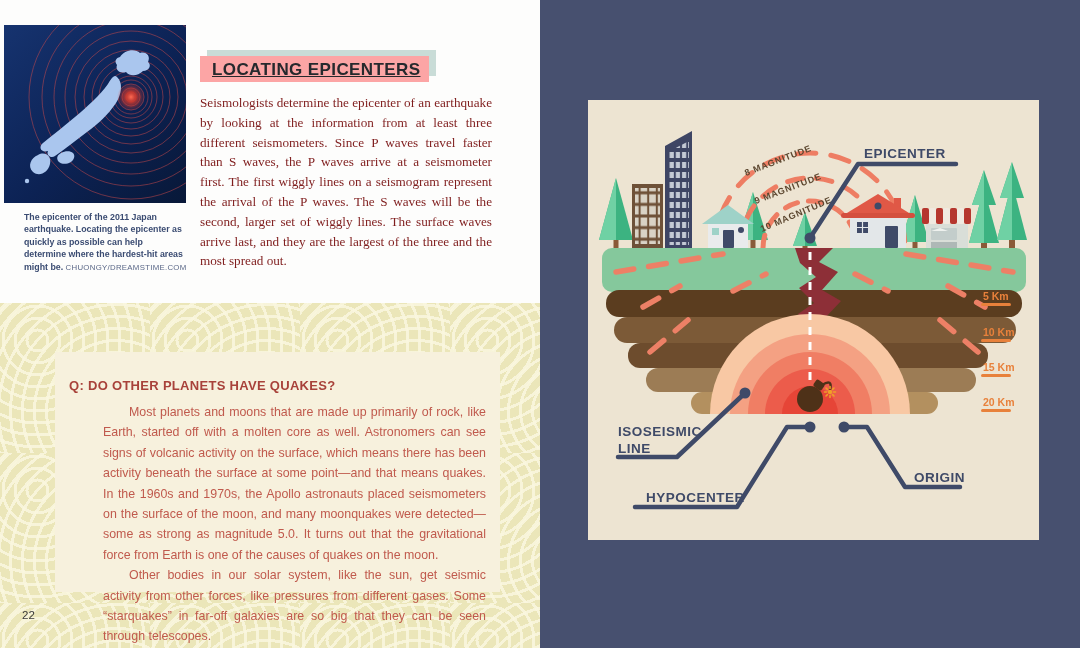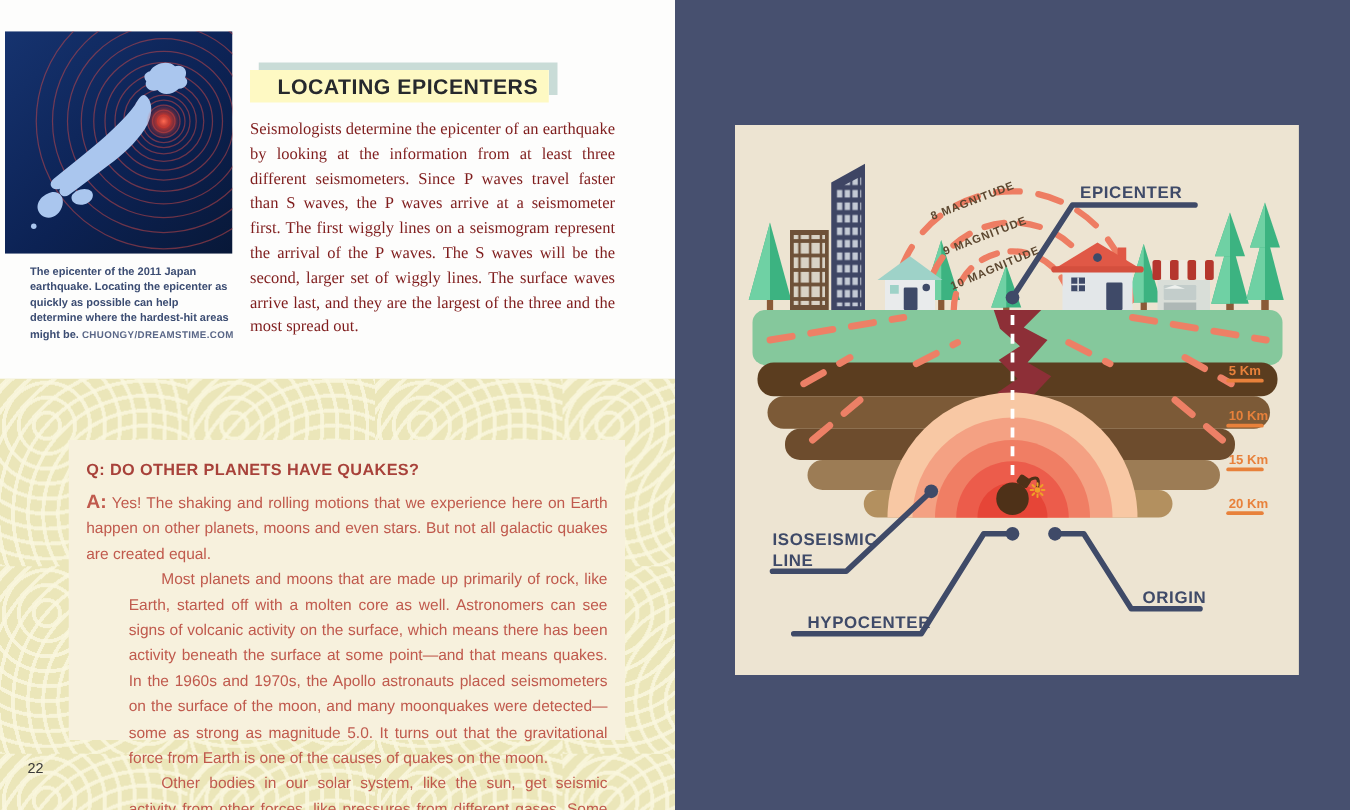--- a/index.html
+++ b/index.html
@@ -2,37 +2,37 @@
 <html><head>
 <meta charset="utf-8">
 <style>
   html,body{margin:0;padding:0;background:#222;}
   .spread{position:relative;width:1080px;height:648px;overflow:hidden;font-family:"Liberation Sans",sans-serif;background:#fdfdfc;}
   
   .left-page{position:absolute;left:0;top:0;width:540px;height:648px;background:#fdfdfc;}
   .japan-figure{position:absolute;left:4px;top:25px;margin:0;width:182px;}
   .japan-figure svg{display:block;}
   .japan-figure figcaption{margin:8px 0 0 20px;width:163px;font-size:8.8px;line-height:1.42;color:#3b4c72;font-weight:bold;}
-  .fig-credit{font-size:7.8px;letter-spacing:.3px;color:#5a6787;font-weight:bold;}
+  .fig-credit{font-size:7.8px;letter-spacing:.3px;color:#5a6787;font-weight:normal;}
   .article{position:absolute;left:200px;top:60px;width:292px;}
   .headline{margin:0 0 13px 0;font-size:17px;letter-spacing:.4px;color:#26292d;}
-  .hl{background:#fef9c3;box-shadow:7px -6px 0 #c9dcd7;padding:4px 9px 3px 22px;}
+  .hl{background:#fca5a5;box-shadow:7px -6px 0 #c9dcd7;padding:4px 9px 3px 12px;text-decoration:underline;}
   .article p{margin:0;font-family:"Liberation Serif","DejaVu Serif",serif;font-size:13.2px;line-height:19.8px;color:#7f1d1d;text-align:justify;}
   .article p.indent{text-indent:20px;}
   
   .qa-section{position:absolute;left:0;top:303px;width:540px;height:345px;
     background-color:#ebe6b9;
     background-image:
       repeating-radial-gradient(circle at 25% 25%, rgba(248,245,216,0) 0 9px, rgba(250,247,223,.85) 9px 12px),
       repeating-radial-gradient(circle at 78% 72%, rgba(248,245,216,0) 0 9px, rgba(250,247,223,.85) 9px 12px);
     background-size:150px 150px;}
   .qa-title{position:absolute;left:55px;top:6px;width:445px;text-align:left;
     font-family:"Liberation Serif","DejaVu Serif",serif;font-size:37px;letter-spacing:5px;color:#9c362e;margin-top:36px;}
   .qa-box{position:absolute;left:55px;top:49px;width:445px;height:240px;background:#f7f1dd;box-sizing:border-box;padding:15px 14px 12px 14px;}
-  .qa-box h3{margin:1px 0 9px 0;font-size:13px;letter-spacing:.3px;color:#a8423a;}
+  .qa-box h3{margin:11px 0 9px 0;font-size:13px;letter-spacing:.3px;color:#a8423a;}
   .qa-box p{margin:0;font-size:12.4px;line-height:20.4px;color:#c05a4d;text-align:justify;}
   .qa-box p.indent{text-indent:26px;margin-left:34px;}
   .a-prefix{font-size:15.5px;font-weight:bold;}
   .page-number{position:absolute;left:22px;top:306px;font-size:11.5px;color:#3a3a3a;}
   
   .right-page{position:absolute;left:540px;top:0;width:540px;height:648px;background:#47506f;}
   .diagram-panel{position:absolute;left:48px;top:100px;width:451px;height:440px;background:#ede4d2;}
   .diagram-panel svg{display:block;}
   .right-caption{position:absolute;left:70px;right:70px;top:556px;margin:0;text-align:center;
     font-size:9.3px;line-height:1.6;color:#c9cdd8;font-weight:bold;}
@@ -94,21 +94,20 @@
 
     <div class="article">
       <h2 class="headline"><span class="hl">LOCATING EPICENTERS</span></h2>
       <p>Seismologists determine the epicenter of an earthquake by looking at the information from at least three different seismometers. Since P waves travel faster than S waves, the P waves arrive at a seismometer first. The first wiggly lines on a seismogram represent the arrival of the P waves. The S waves will be the second, larger set of wiggly lines. The surface waves arrive last, and they are the largest of the three and the most spread out.</p>
     </div>
 
     <div class="qa-section">
       <div class="qa-title">Q &amp; A</div>
       <div class="qa-box">
         <h3>Q: DO OTHER PLANETS HAVE QUAKES?</h3>
-        <p><span class="a-prefix">A:</span> <span>Yes! The shaking and rolling motions that we experience here on Earth happen on other planets, moons and even stars. But not all galactic quakes are created equal.</span></p>
         <p class="indent">Most planets and moons that are made up primarily of rock, like Earth, started off with a molten core as well. Astronomers can see signs of volcanic activity on the surface, which means there has been activity beneath the surface at some point—and that means quakes. In the 1960s and 1970s, the Apollo astronauts placed seismometers on the surface of the moon, and many moonquakes were detected—some as strong as magnitude 5.0. It turns out that the gravitational force from Earth is one of the causes of quakes on the moon.</p>
         <p class="indent">Other bodies in our solar system, like the sun, get seismic activity from other forces, like pressures from different gases. Some “starquakes” in far-off galaxies are so big that they can be seen through telescopes.</p>
       </div>
       <div class="page-number">22</div>
     </div>
   </div>
 
   <div class="right-page">
     <div class="diagram-panel">
       <svg width="451" height="440" viewBox="0 0 451 440">

